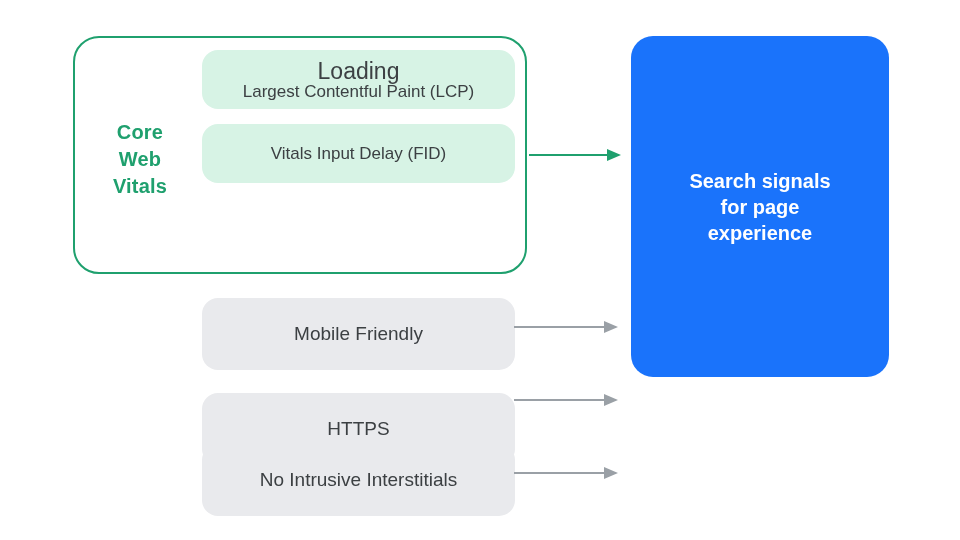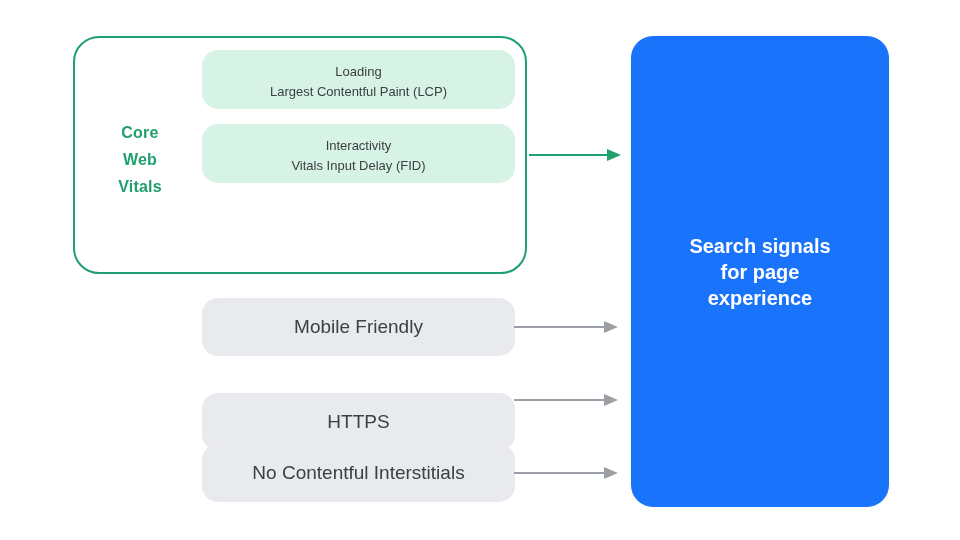--- a/index.html
+++ b/index.html
@@ -26,68 +26,68 @@
     border-radius: 26px;
     box-sizing: border-box;
     background: #ffffff;
   }
   .cwv-label {
     position: absolute;
     left: 83px;
     top: 119px;
     width: 114px;
     text-align: center;
-    font-size: 16px;
+    font-size: 20px;
     font-weight: bold;
     line-height: 27px;
     color: var(--green, #1fa06e);
     white-space: pre-line;
     letter-spacing: 0.2px;
   }
   .pill {
     position: absolute;
     left: 202px;
     width: 313px;
     height: 59px;
     border-radius: 16px;
     display: flex;
     flex-direction: column;
     align-items: center;
     justify-content: center;
     box-sizing: border-box;
   }
   .pill.green { background: var(--green-light, #d7f3e5); }
-  .pill.gray  { background: var(--gray-pill, #e9eaed); height: 58px; }
+  .pill.gray  { background: var(--gray-pill, #e9eaed); height: 72px; }
   .pill-title {
-    font-size: 13px;
+    font-size: 23px;
     line-height: 23px;
     color: var(--text-dark, #3c4043);
   }
   .pill-sub {
-    font-size: 13px;
+    font-size: 17px;
     line-height: 17px;
     color: var(--text-dark, #3c4043);
   }
   .pill-label {
     font-size: 19px;
     color: var(--text-dark, #3c4043);
   }
   .pill-cwv-1 { top: 50px; }
   .pill-cwv-2 { top: 124px; }
   .pill-cwv-3 { top: 198px; }
   .pill-sig-1 { top: 298px; }
   .pill-sig-2 { top: 393px; }
   .pill-sig-3 { top: 444px; }
   
   .result-box {
     position: absolute;
     left: 631px;
     top: 36px;
     width: 258px;
-    height: 471px;
+    height: 341px;
     background: var(--blue, #1a73fb);
     border-radius: 22px;
     display: flex;
     align-items: center;
     justify-content: center;
   }
   .result-label {
     color: var(--text-white, #ffffff);
     font-size: 20px;
     font-weight: bold;
@@ -112,32 +112,31 @@
   <div class="cwv-group"></div>
   <div class="cwv-label">Core
 Web
 Vitals</div>
 
   <div class="pill green pill-cwv-1">
     <div class="pill-title">Loading</div>
     <div class="pill-sub">Largest Contentful Paint (LCP)</div>
   </div>
   <div class="pill green pill-cwv-2">
-    <div class="pill-title">Interactivity</div>
     <div class="pill-sub">Vitals Input Delay (FID)</div>
   </div>
 
   <div class="pill gray pill-sig-1">
     <div class="pill-label">Mobile Friendly</div>
   </div>
   <div class="pill gray pill-sig-2">
     <div class="pill-label">HTTPS</div>
   </div>
   <div class="pill gray pill-sig-3">
-    <div class="pill-label">No Contentful Interstitials</div>
+    <div class="pill-label">No Intrusive Interstitials</div>
   </div>
 
   <svg class="arrow arrow-cwv" width="92" height="14" viewBox="0 0 92 14">
     <line x1="0" y1="7" x2="80" y2="7" stroke-width="2" stroke="#1fa06e"></line>
     <polygon points="78,1 92,7 78,13" fill="#1fa06e"></polygon>
   </svg>
 
   <svg class="arrow arrow-sig-1" width="104" height="14" viewBox="0 0 104 14">
     <line x1="0" y1="7" x2="92" y2="7" stroke-width="2" stroke="#9aa0a6"></line>
     <polygon points="90,1 104,7 90,13" fill="#9aa0a6"></polygon>

